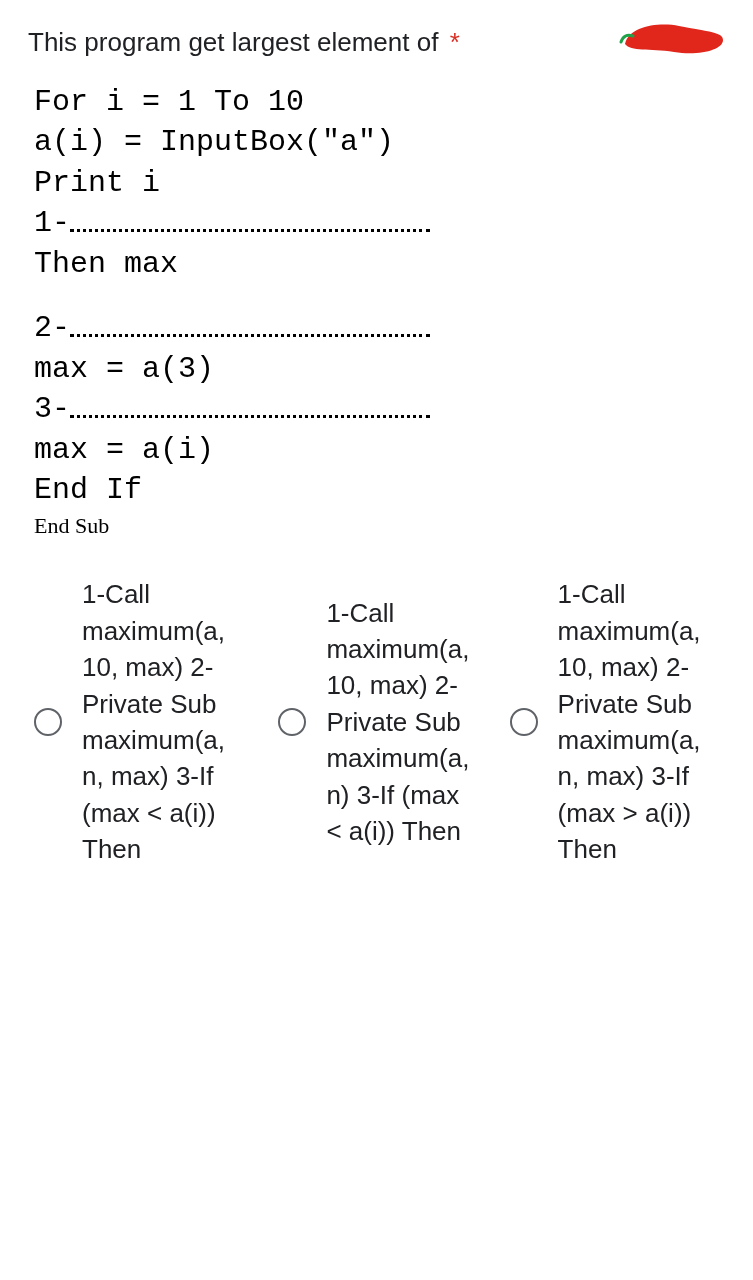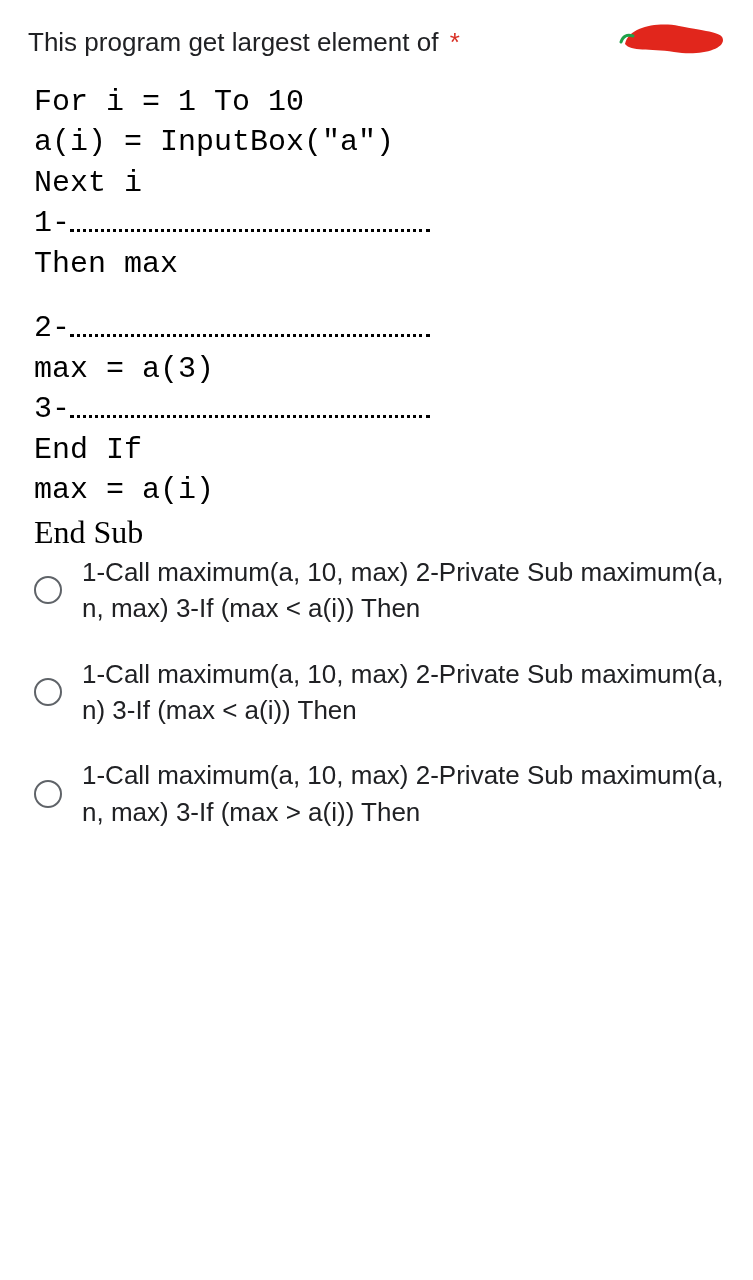--- a/index.html
+++ b/index.html
@@ -24,37 +24,37 @@
     right: -4px;
     width: 110px;
     height: 44px;
   }
   .code-block {
     font-family: "Courier New", monospace;
     font-size: 30px;
     line-height: 1.35;
     color: #000;
     padding-left: 6px;
+    margin-bottom: 36px;
   }
   .code-line { white-space: pre; }
   .blank-line { color: #000; }
   .blank-dots {
     display: inline-block;
     border-bottom: 3px dotted #000;
     width: 360px;
     vertical-align: middle;
     height: 0.55em;
   }
   .end-sub {
     font-family: "Times New Roman", serif;
-    font-size: 32px;
+    font-size: 22px;
   }
   .options {
     display: flex;
-    flex-direction: column;
     gap: 29px;
     padding-left: 6px;
   }
   .option {
     display: flex;
     align-items: center;
     gap: 20px;
   }
   .radio {
     flex: 0 0 auto;
@@ -78,29 +78,29 @@
   <svg class="scribble" viewBox="0 0 110 44">
     <path d="M6,28 C10,10 40,6 60,10 C90,16 104,16 104,24 C104,34 80,40 55,36 C30,32 12,36 6,28 Z" fill="#e1261c"></path>
     <path d="M2,26 C4,20 8,18 14,20" stroke="#1fa24a" stroke-width="3" fill="none" stroke-linecap="round"></path>
   </svg>
   <br>
 </div>
 
 <div class="code-block">
   <div class="code-line">For i = 1 To 10</div>
   <div class="code-line">a(i) = InputBox("a")</div>
-  <div class="code-line">Next i</div>
+  <div class="code-line">Print i</div>
   <div class="code-line blank-line"><span>1-</span><span class="blank-dots"></span></div>
   <div class="code-line">Then max</div>
   <div style="height:24px"></div>
   <div class="code-line blank-line"><span>2-</span><span class="blank-dots"></span></div>
   <div class="code-line">max = a(3)</div>
   <div class="code-line blank-line"><span>3-</span><span class="blank-dots"></span></div>
+  <div class="code-line">max = a(i)</div>
   <div class="code-line">End If</div>
-  <div class="code-line">max = a(i)</div>
   <div class="end-sub">End Sub</div>
 </div>
 
 <div class="options">
   <label class="option">
     <span class="radio"></span>
     <span class="option-text">1-Call maximum(a, 10, max) 2-Private Sub maximum(a, n, max) 3-If (max &lt; a(i)) Then</span>
   </label>
   <label class="option">
     <span class="radio"></span>

